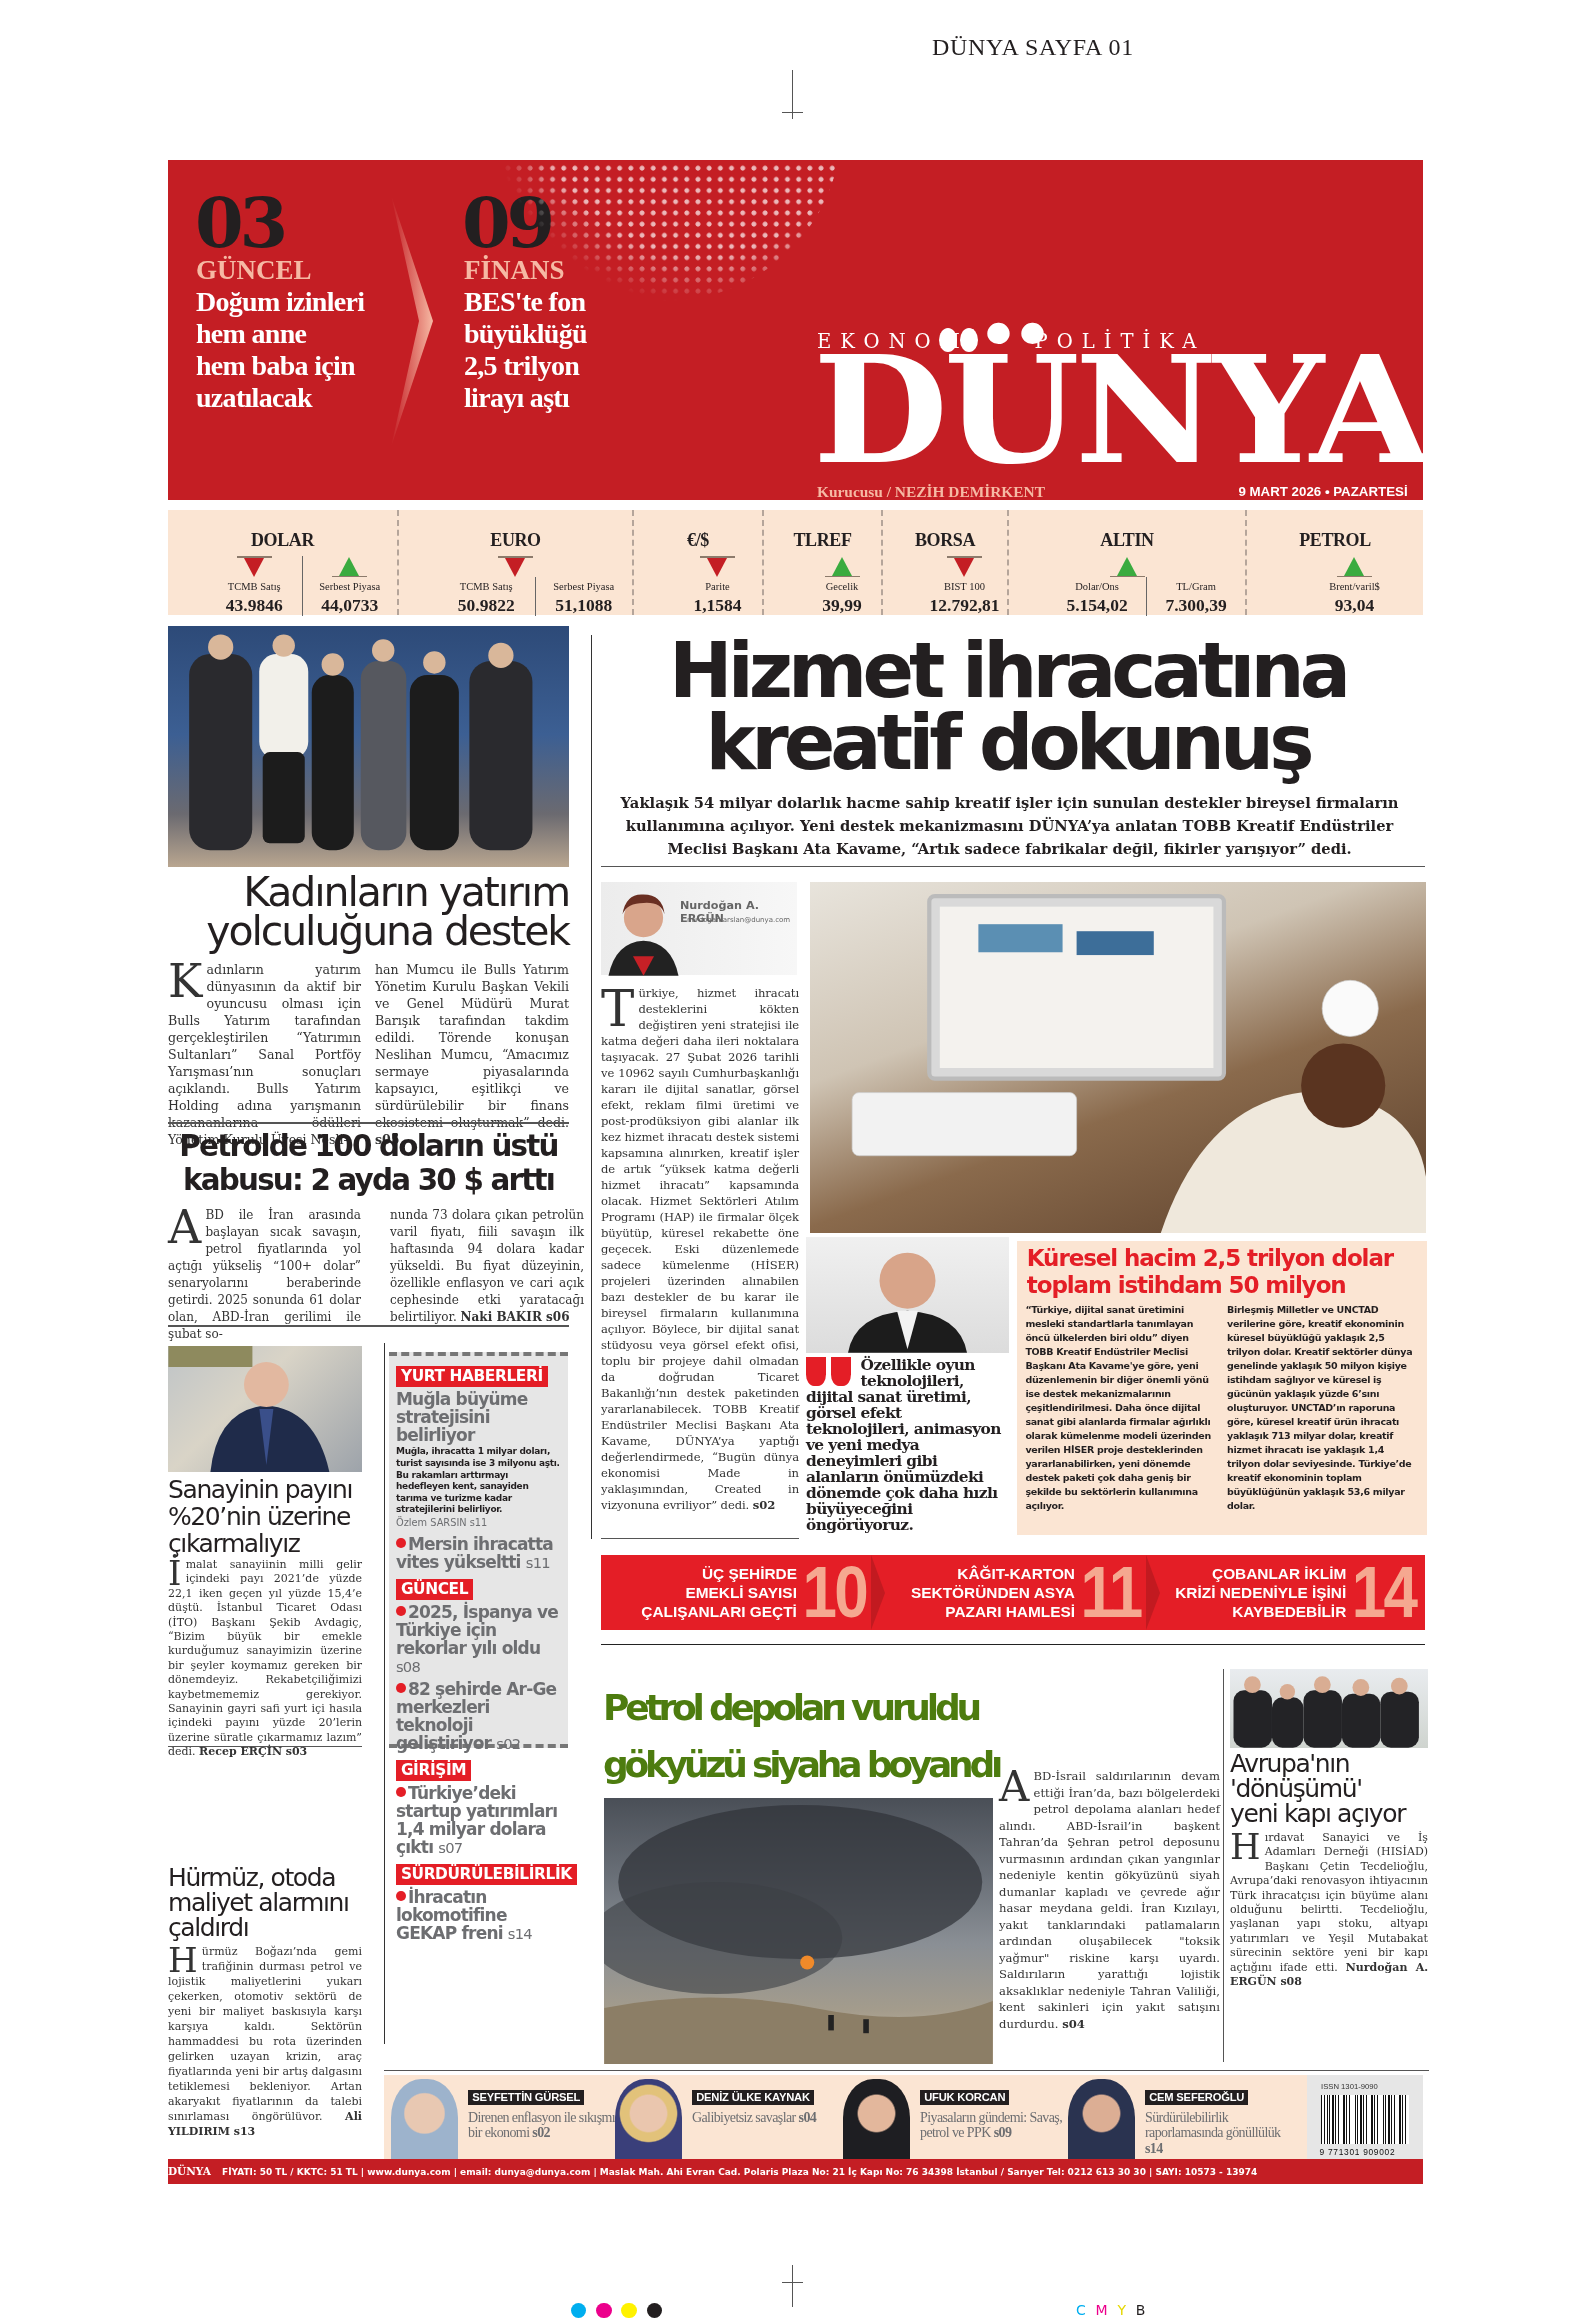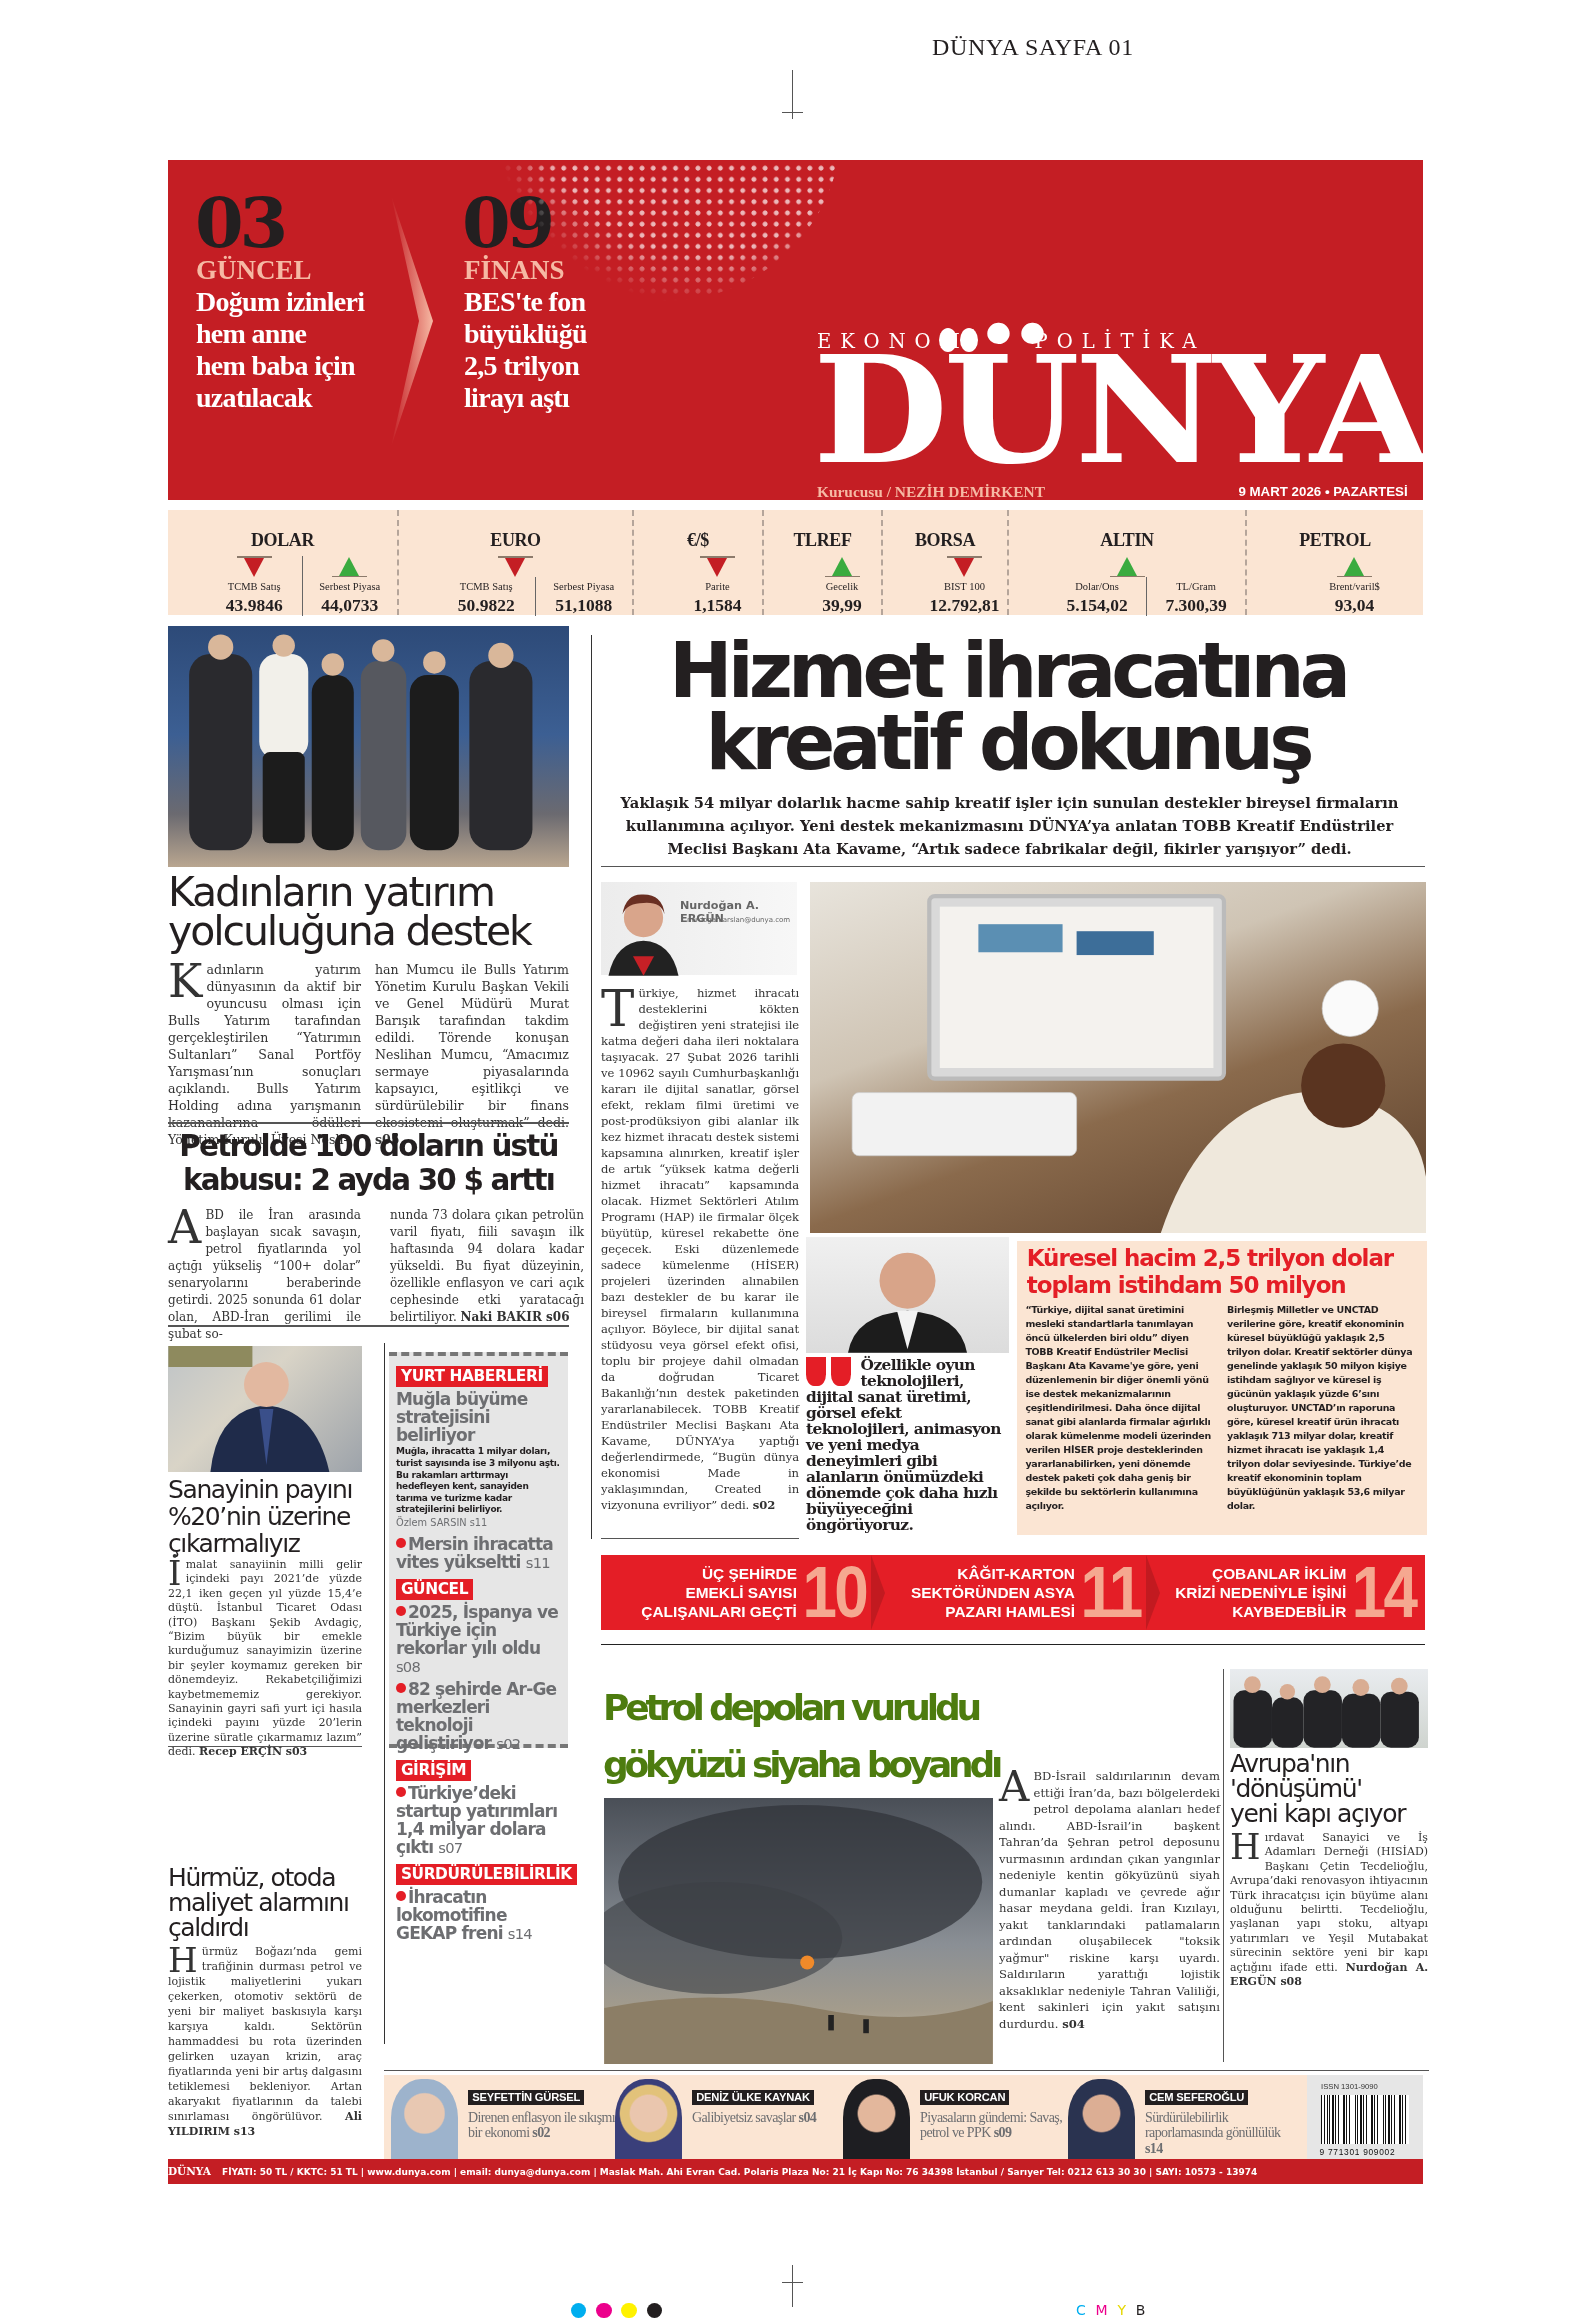--- a/index.html
+++ b/index.html
@@ -260,21 +260,21 @@
     <g fill="#d9b79a">
         <circle cx="75" cy="30" r="18"></circle>
         <circle cx="165" cy="28" r="16"></circle>
         <circle cx="235" cy="55" r="16"></circle>
         <circle cx="307" cy="35" r="16"></circle>
         <circle cx="380" cy="52" r="16"></circle>
         <circle cx="475" cy="42" r="18"></circle>
       </g>
   </svg>
 </div>
-<div class="abs head-light" style="left:168px;top:873px;width:401px;text-align:left;font-size:41px;line-height:39px;">
+<div class="abs head-light" style="left:168px;top:873px;width:401px;text-align:right;font-size:41px;line-height:39px;">
   <div>Kadınların yatırım</div>
   <div>yolculuğuna destek</div>
 </div>
 <div class="abs body" style="left:168px;top:961px;width:193px;font-size:12.6px;line-height:17px;">
   <span class="dropcap">K</span><span>adınların yatırım dünyasının da aktif bir oyuncusu olması için Bulls Yatırım tarafından gerçekleştirilen “Yatırımın Sultanları” Sanal Portföy Yarışması’nın sonuçları açıklandı. Bulls Yatırım Holding adına yarışmanın kazananlarına ödülleri Yönetim Kurulu Üyesi Nesli-</span>
 </div>
 <div class="abs body" style="left:375px;top:961px;width:194px;font-size:12.6px;line-height:17px;">
   <span>han Mumcu ile Bulls Yatırım Yönetim Kurulu Başkan Vekili ve Genel Müdürü Murat Barışık tarafından takdim edildi. Törende konuşan Neslihan Mumcu, “Amacımız sermaye piyasalarında kapsayıcı, eşitlikçi ve sürdürülebilir bir finans ekosistemi oluşturmak” dedi.</span> <b>s05</b>
 </div>
 <div class="hr" style="left:168px;top:1122px;width:401px;"></div>

